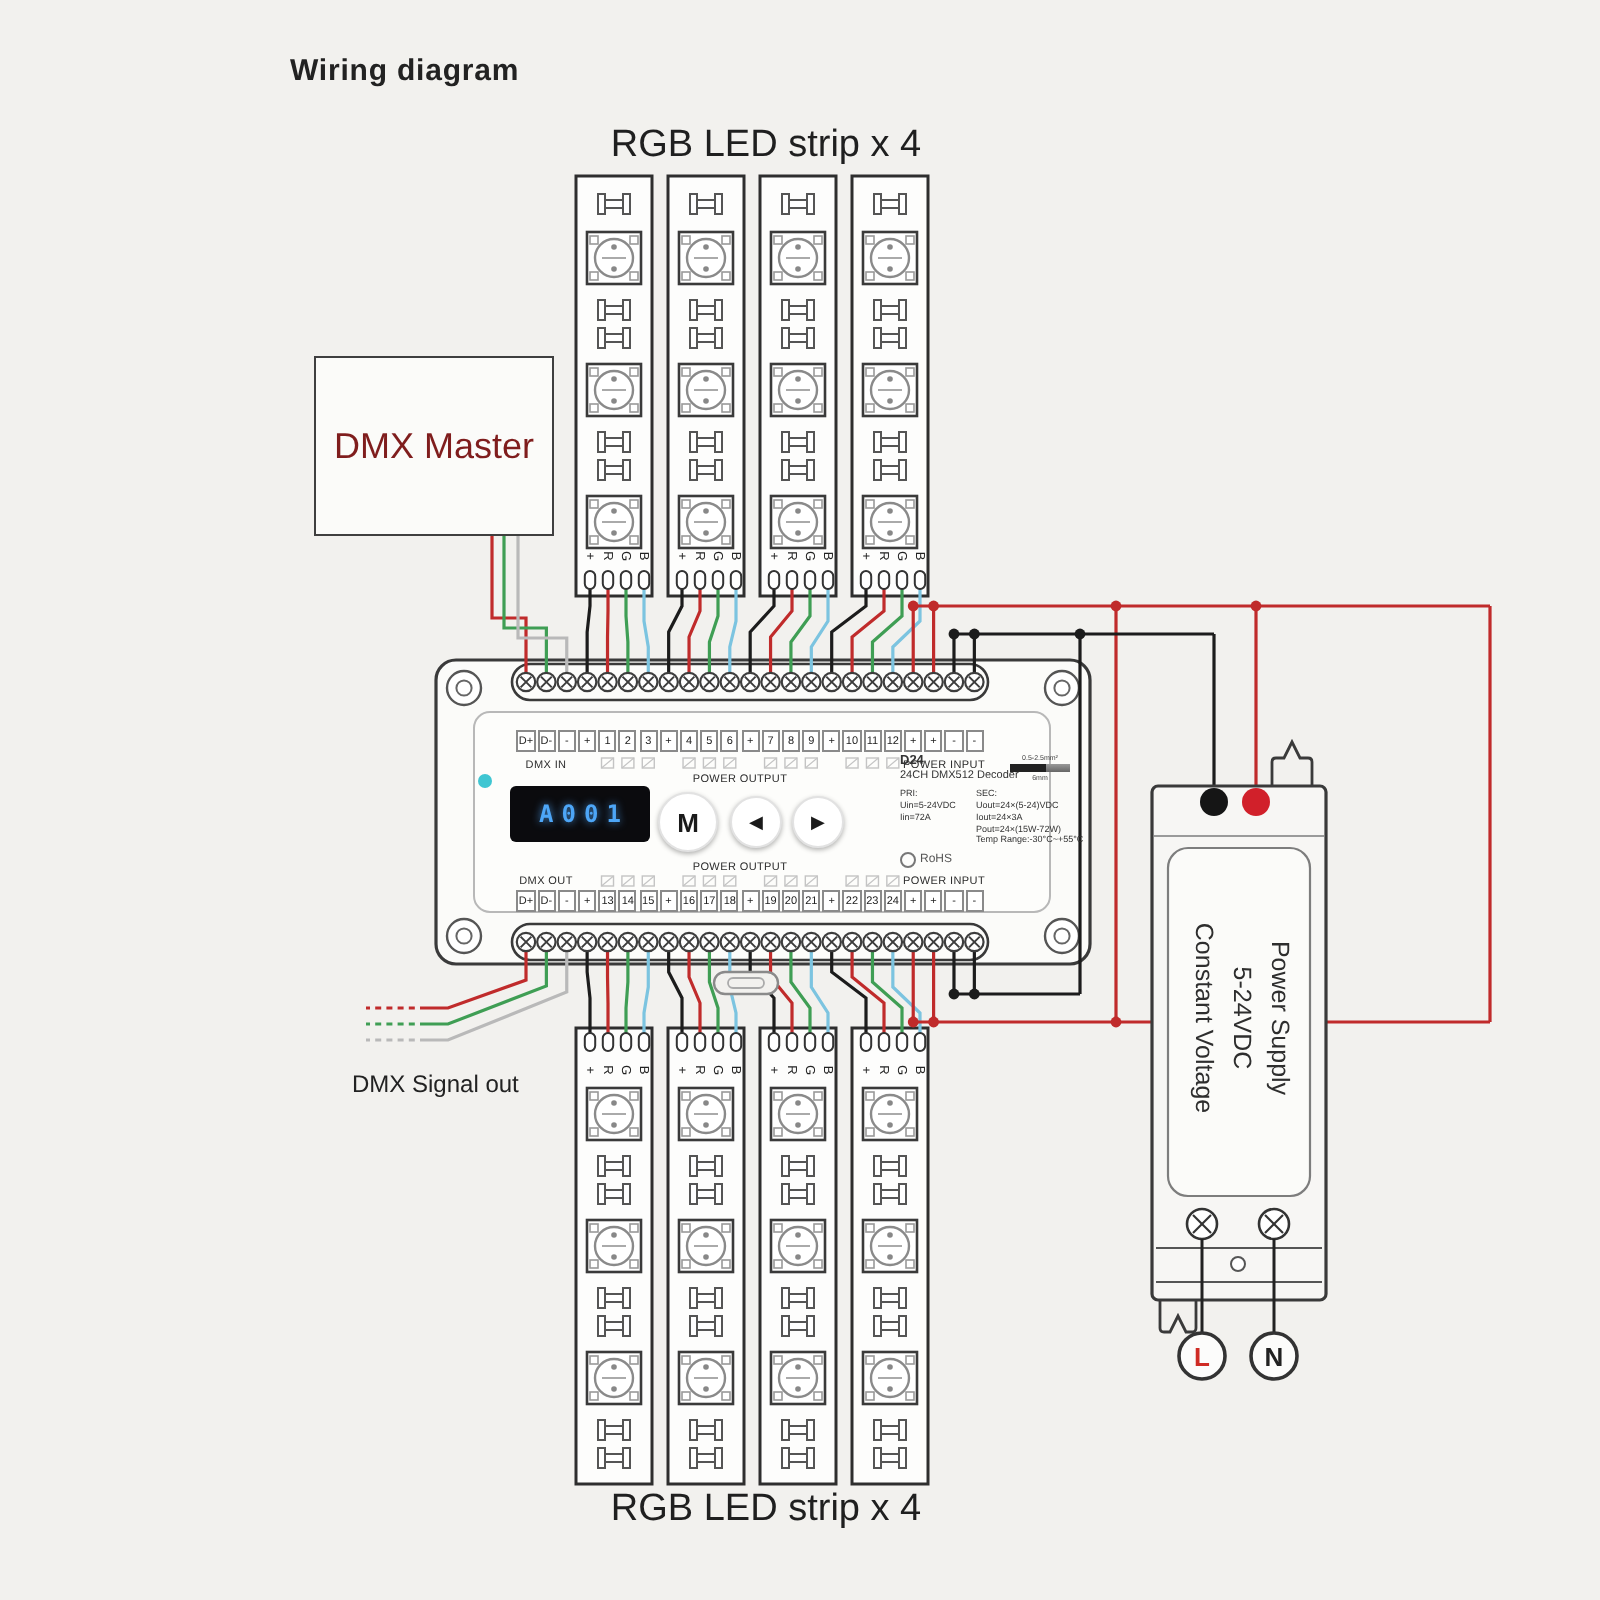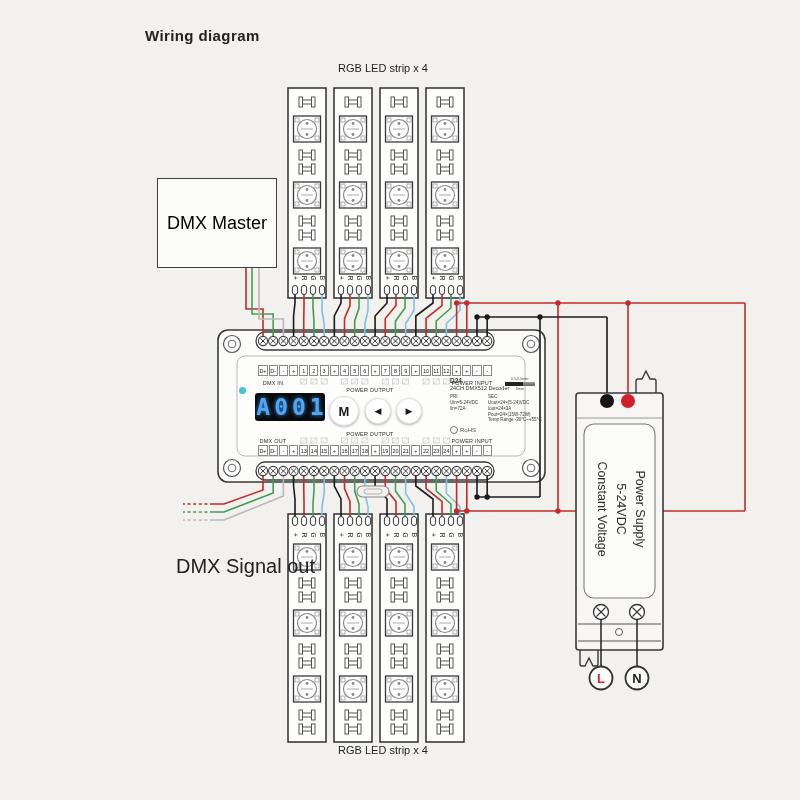--- a/index.html
+++ b/index.html
@@ -1,30 +1,30 @@
 <!DOCTYPE html>
 <html><head>
 <meta charset="utf-8">
 <style>
   html,body{margin:0;padding:0;}
   body{width:800px;height:800px;position:relative;background:#f2f1ee;font-family:"Liberation Sans",sans-serif;overflow:hidden;}
   #stage{position:absolute;left:0;top:0;width:680px;height:800px;}
   #wiring-svg{position:absolute;left:0;top:0;z-index:1;}
   .txt{position:absolute;z-index:3;color:#222;}
   #title{left:145px;top:27px;font-size:15px;font-weight:bold;letter-spacing:.4px;}
-  .strip-label{width:190px;text-align:center;font-size:11px;color:#1f1f1f;}
+  .strip-label{width:190px;text-align:center;font-size:19px;color:#1f1f1f;}
   #strip-label-top{left:288px;top:62px;}
   #strip-label-bottom{left:288px;top:744px;}
   #dmx-master{position:absolute;left:157px;top:178px;width:118px;height:88px;border:1.5px solid #3f3f3f;background:#fbfbf9;z-index:2;display:flex;align-items:center;justify-content:center;}
-  #dmx-master span{font-size:18px;color:#000000;}
-  #dmx-signal-out{left:176px;top:535px;font-size:20px;margin-top:20px;}
+  #dmx-master span{font-size:18px;color:#7f1d1d;}
+  #dmx-signal-out{left:176px;top:535px;font-size:12px;}
   #ac-label{left:549px;top:696px;width:140px;text-align:center;font-size:16.5px;}
   #psu-text{left:549px;top:479px;width:140px;height:60px;text-align:center;transform:rotate(90deg);font-size:12.5px;line-height:1.5;color:#2e2e2e;}
   .ln-letter{width:24px;text-align:center;font-size:13px;font-weight:bold;}
-  #display{position:absolute;left:255px;top:393px;width:66px;height:28px;background:#0b0b0e;border-radius:3px;z-index:3;display:flex;align-items:center;justify-content:center;font-family:"DejaVu Sans Mono",monospace;font-weight:bold;font-size:23px;letter-spacing:4px;color:#4da6f7;text-shadow:0 0 4px rgba(80,170,255,.8);padding-left:4px;}
+  #display{position:absolute;left:255px;top:393px;width:66px;height:28px;background:#0b0b0e;border-radius:3px;z-index:3;display:flex;align-items:center;justify-content:center;font-family:"DejaVu Sans Mono",monospace;font-weight:bold;font-size:12px;letter-spacing:4px;color:#4da6f7;text-shadow:0 0 4px rgba(80,170,255,.8);padding-left:4px;}
   .btn{position:absolute;z-index:3;background:#fff;border:1px solid #e2e2e2;border-radius:50%;box-shadow:0 1px 2.5px rgba(0,0,0,.3);display:flex;align-items:center;justify-content:center;color:#1a1a1a;}
   #btn-m{left:329px;top:396px;width:28px;height:28px;font-size:13px;font-weight:bold;}
   #btn-prev{left:365px;top:398px;width:24px;height:24px;font-size:9px;}
   #btn-next{left:396px;top:398px;width:24px;height:24px;font-size:9px;}
   #led-indicator{position:absolute;left:239px;top:387px;width:7px;height:7px;border-radius:50%;background:#3fc6d2;z-index:3;}
   .cell{position:absolute;box-sizing:border-box;border:.5px solid #8a8a8a;background:#fff;font-size:5.5px;color:#222;display:flex;align-items:center;justify-content:center;z-index:3;}
   .cap{position:absolute;z-index:3;font-size:5.5px;color:#2c2c2c;transform:translateX(-50%);white-space:nowrap;letter-spacing:.2px;}
   #info{position:absolute;left:450px;top:377px;width:100px;z-index:3;color:#333;}
   #info .model{font-size:6.5px;font-weight:bold;}
   #info .name{font-size:5.5px;margin-top:1px;}

